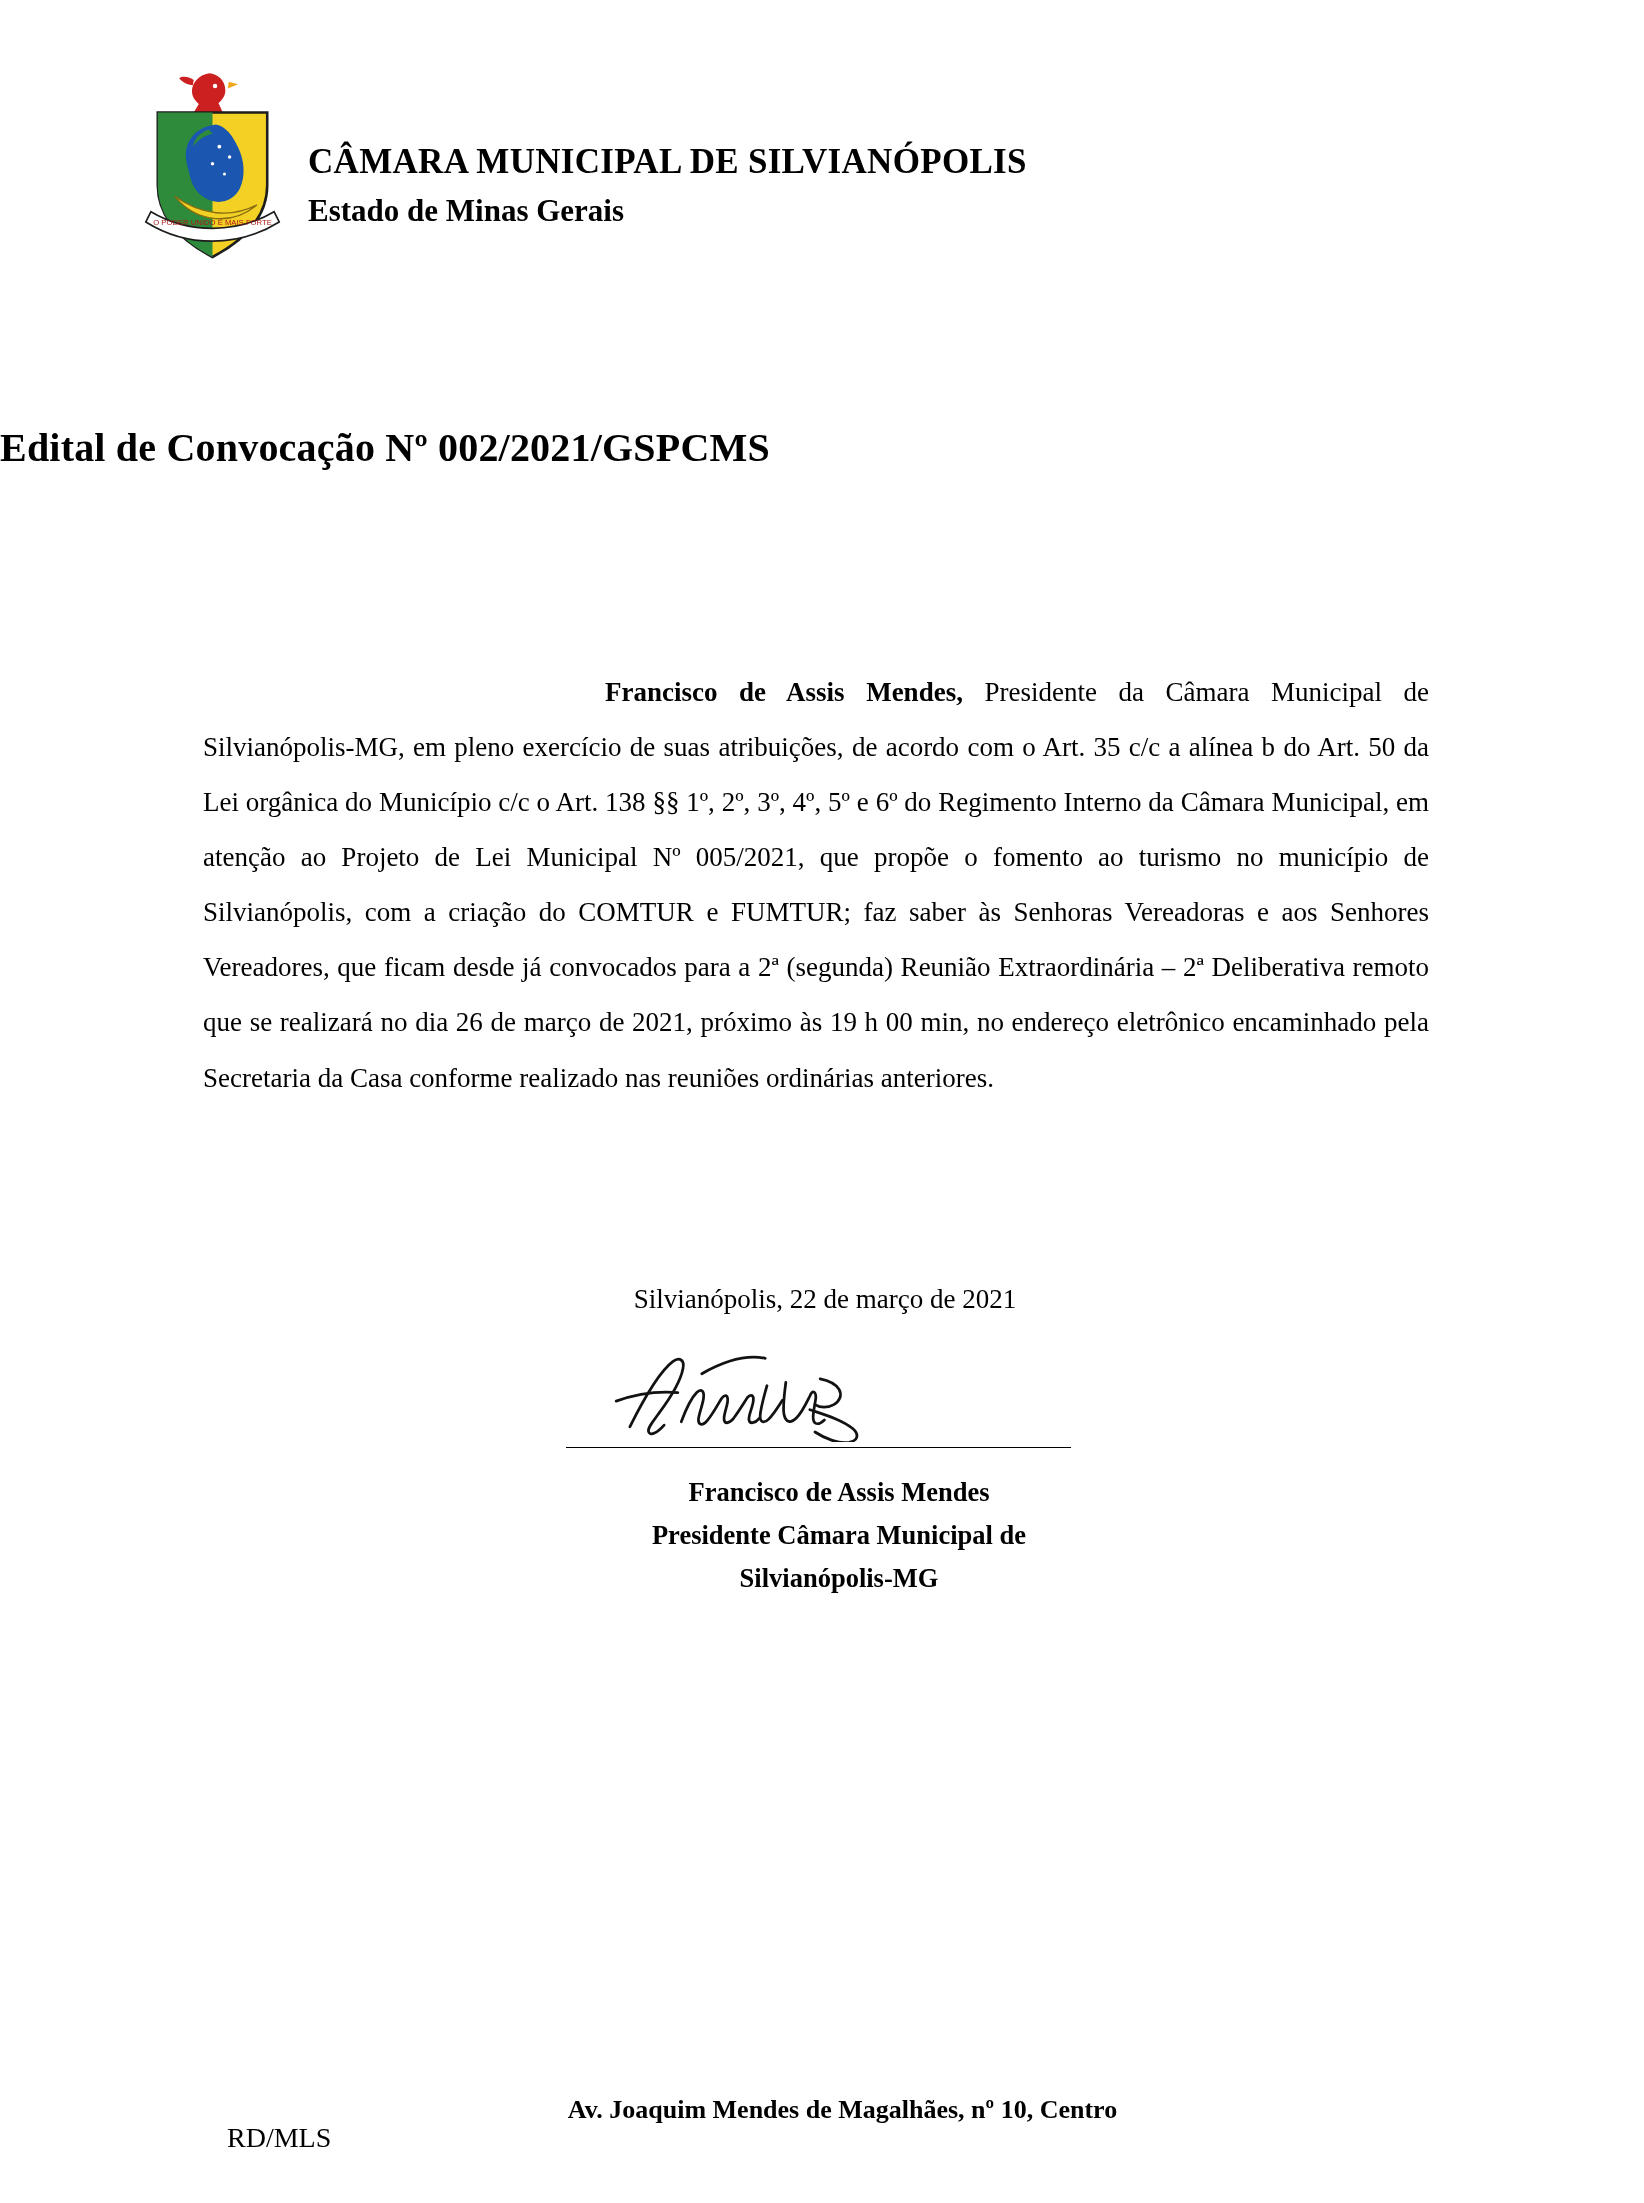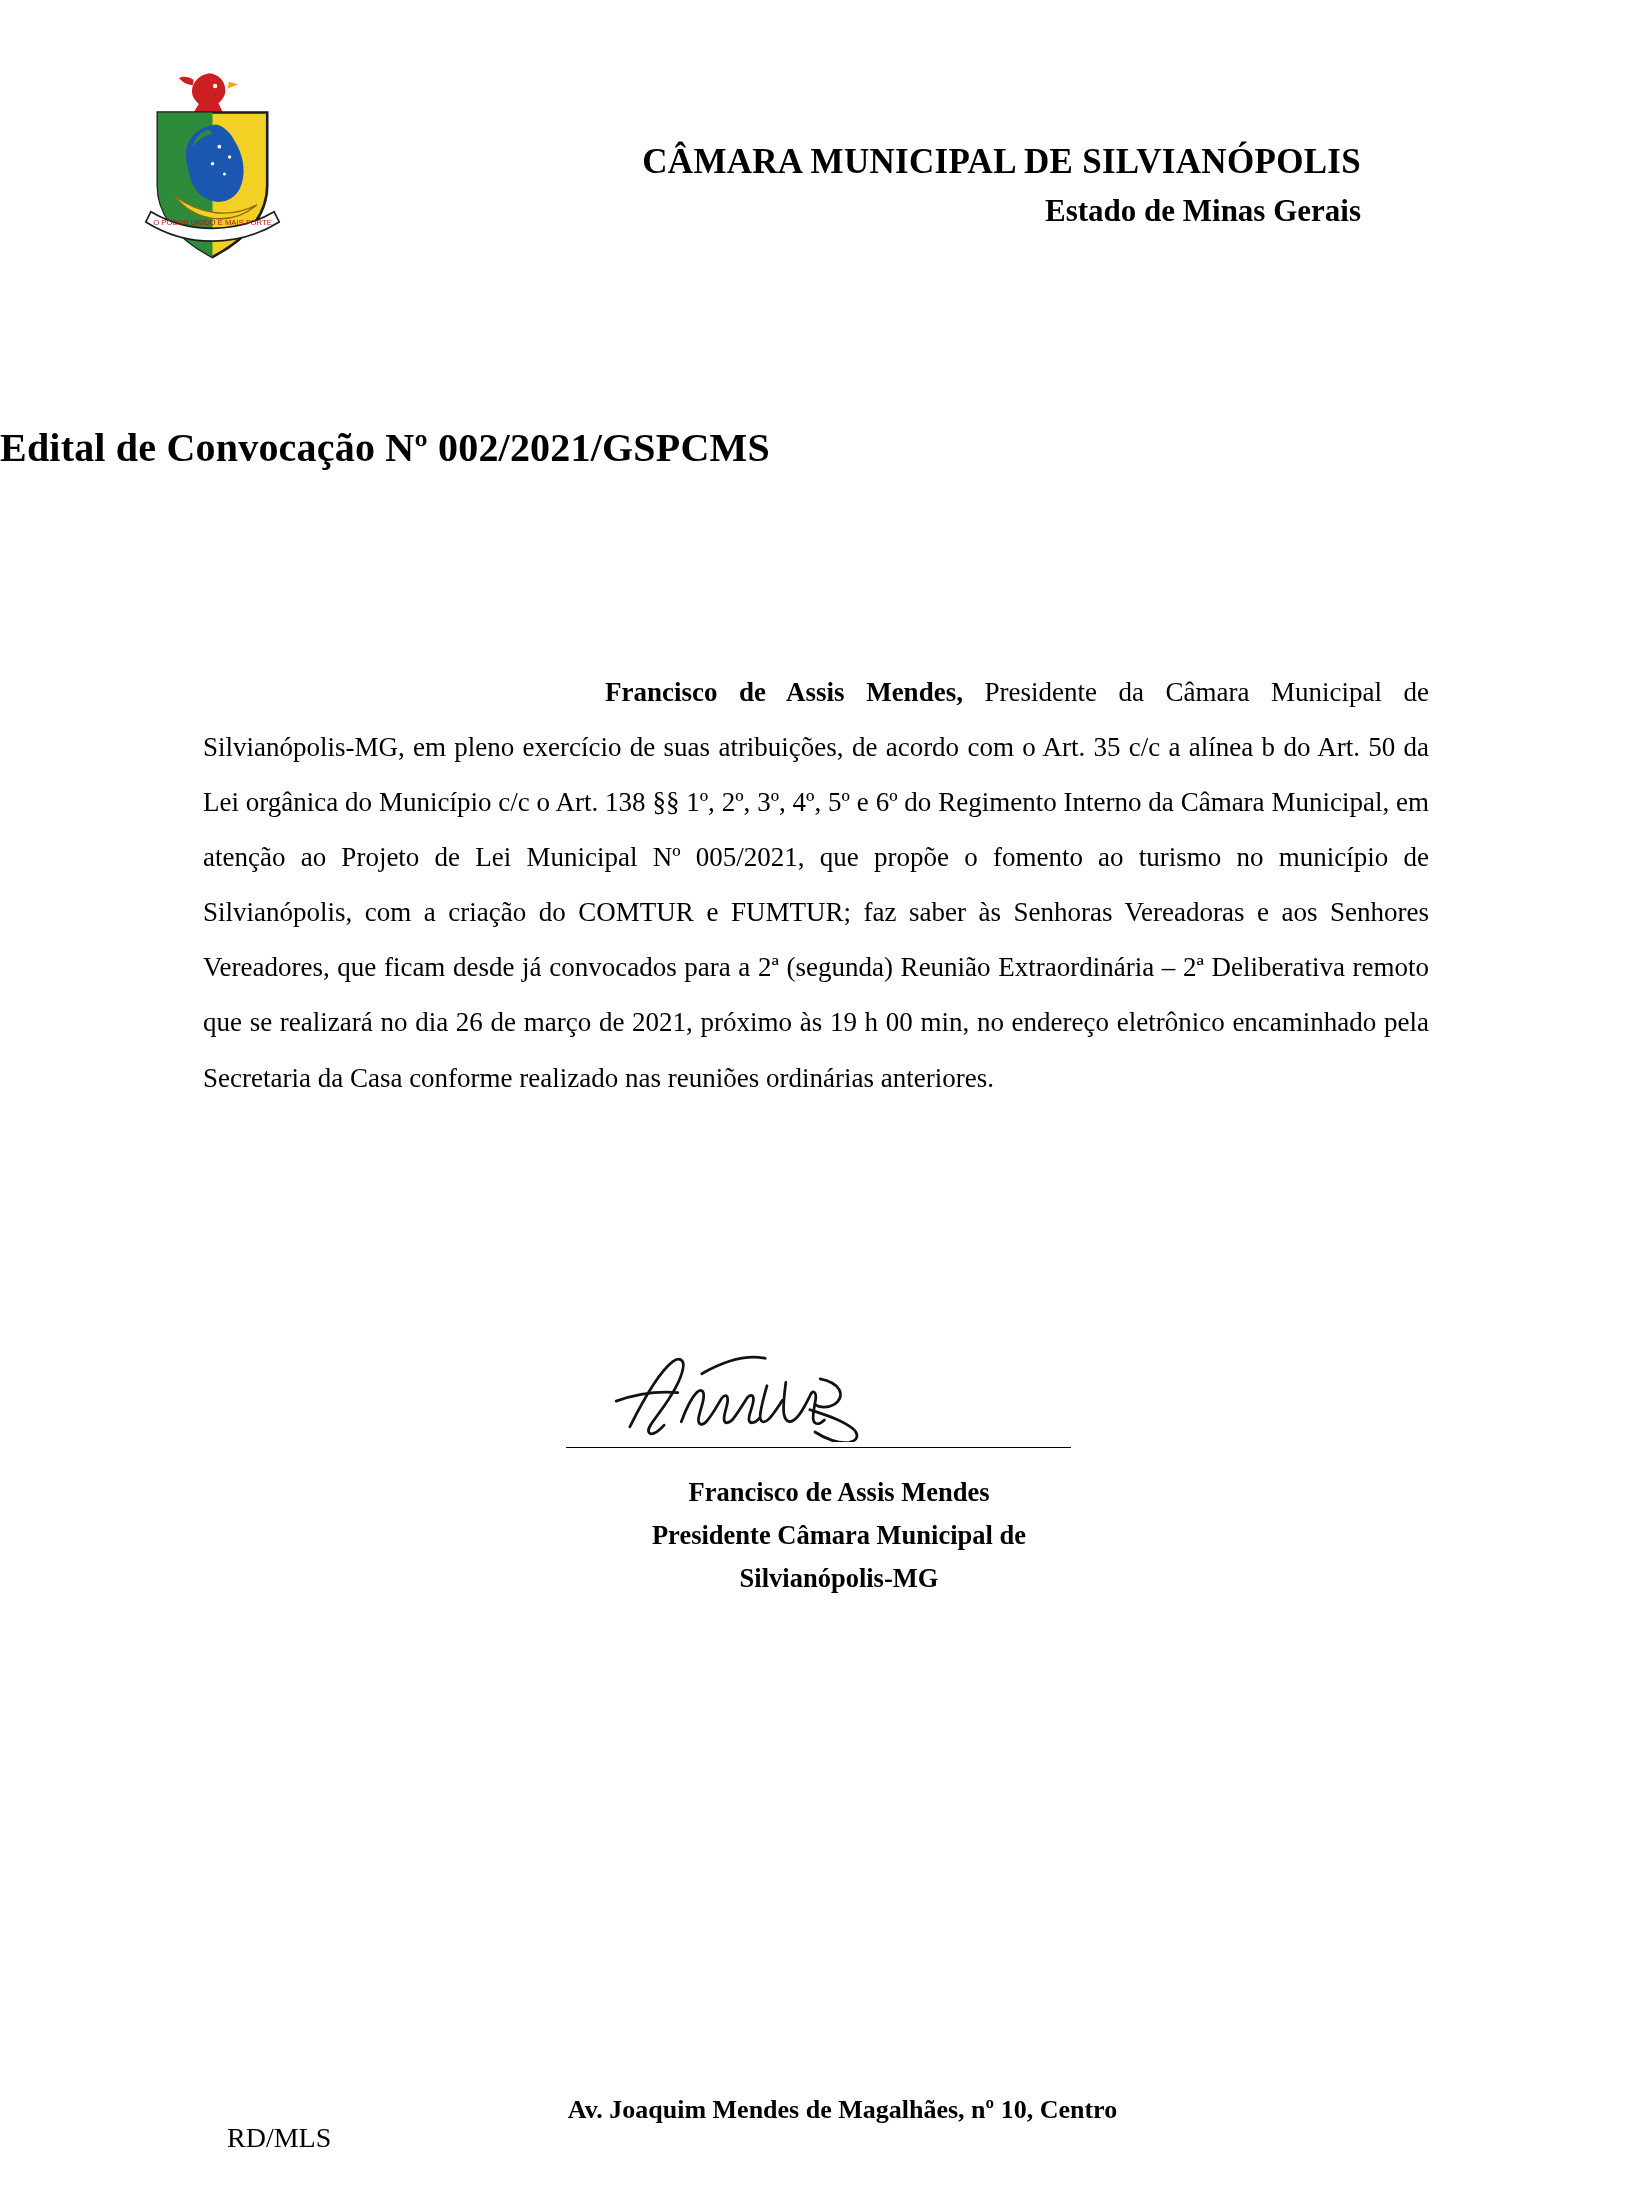--- a/index.html
+++ b/index.html
@@ -36,21 +36,21 @@
     width: 171px;
     height: 201px;
   }
   .crest svg { display: block; width: 171px; height: 201px; }
 
   .header-titles {
     position: absolute;
     left: 308px;
     top: 90px;
     width: 1053px;
-    text-align: right;
+    text-align: left;
   }
   .org-name {
     font-size: 35px;
     font-weight: bold;
     letter-spacing: 0.3px;
     line-height: 1.18;
   }
   .org-state {
     font-size: 31px;
     font-weight: bold;
@@ -185,20 +185,21 @@
       <div class="org-state">Estado de Minas Gerais</div>
     </div>
   </div>
 
   <div class="doc-title">Edital de Convocação Nº 002/2021/GSPCMS</div>
 
   <div class="body-block">
     <p class="body-paragraph"><b>Francisco de Assis Mendes,</b><span> Presidente da Câmara Municipal de Silvianópolis-MG, em pleno exercício de suas atribuições, de acordo com o Art. 35 c/c a alínea b do Art. 50 da Lei orgânica do Município c/c o Art. 138 §§ 1º, 2º, 3º, 4º, 5º e 6º do Regimento Interno da Câmara Municipal, em atenção ao Projeto de Lei Municipal Nº 005/2021, que propõe o fomento ao turismo no município de Silvianópolis, com a criação do COMTUR e FUMTUR; faz saber às Senhoras Vereadoras e aos Senhores Vereadores, que ficam desde já convocados para a 2ª (segunda) Reunião Extraordinária – 2ª Deliberativa remoto que se realizará no dia 26 de março de 2021, próximo às 19 h 00 min, no endereço eletrônico encaminhado pela Secretaria da Casa conforme realizado nas reuniões ordinárias anteriores.</span></p>
   </div>
 
+  <div class="place-date">Silvianópolis, 22 de março de 2021</div>
 
   <div class="signature-wrap">
     <div class="signature-ink">
       <svg viewBox="0 0 420 110" xmlns="http://www.w3.org/2000/svg">
         <g fill="none" stroke="#121212" stroke-width="3.2" stroke-linecap="round" stroke-linejoin="round">
           <path d="M36 92 C52 60 70 28 86 16 c8 -6 14 -2 12 8 -3 16 -16 36 -28 52 -8 11 -14 18 -12 22 2 5 10 1 18 -8"></path>
           <path d="M20 62 c22 -8 48 -12 72 -10"></path>
           <path d="M96 86 c6 -16 12 -28 18 -34 5 -5 9 -2 8 6 -1 9 -6 20 -6 26 0 6 5 7 10 1 7 -8 13 -20 17 -26 4 -6 8 -4 7 4 -1 7 -5 16 -4 21 1 5 6 4 11 -2 6 -8 12 -18 16 -24 4 -5 8 -3 7 4 -1 8 -6 17 -5 22 1 5 7 4 12 -2"></path>
           <path d="M196 44 c-4 14 -8 28 -8 36 0 7 5 8 10 3 6 -6 12 -16 16 -22"></path>
           <path d="M218 40 c-2 16 -4 30 -2 38 2 9 8 10 14 4 7 -7 12 -18 16 -26 3 -7 7 -6 7 2 -1 9 -4 19 -3 25 1 7 7 7 13 1"></path>

